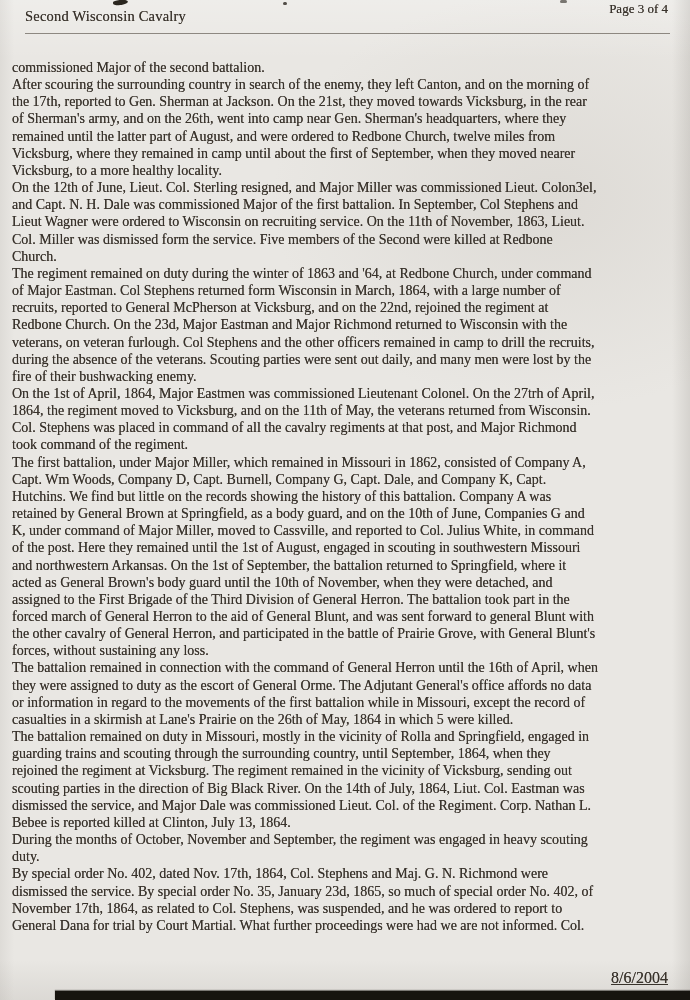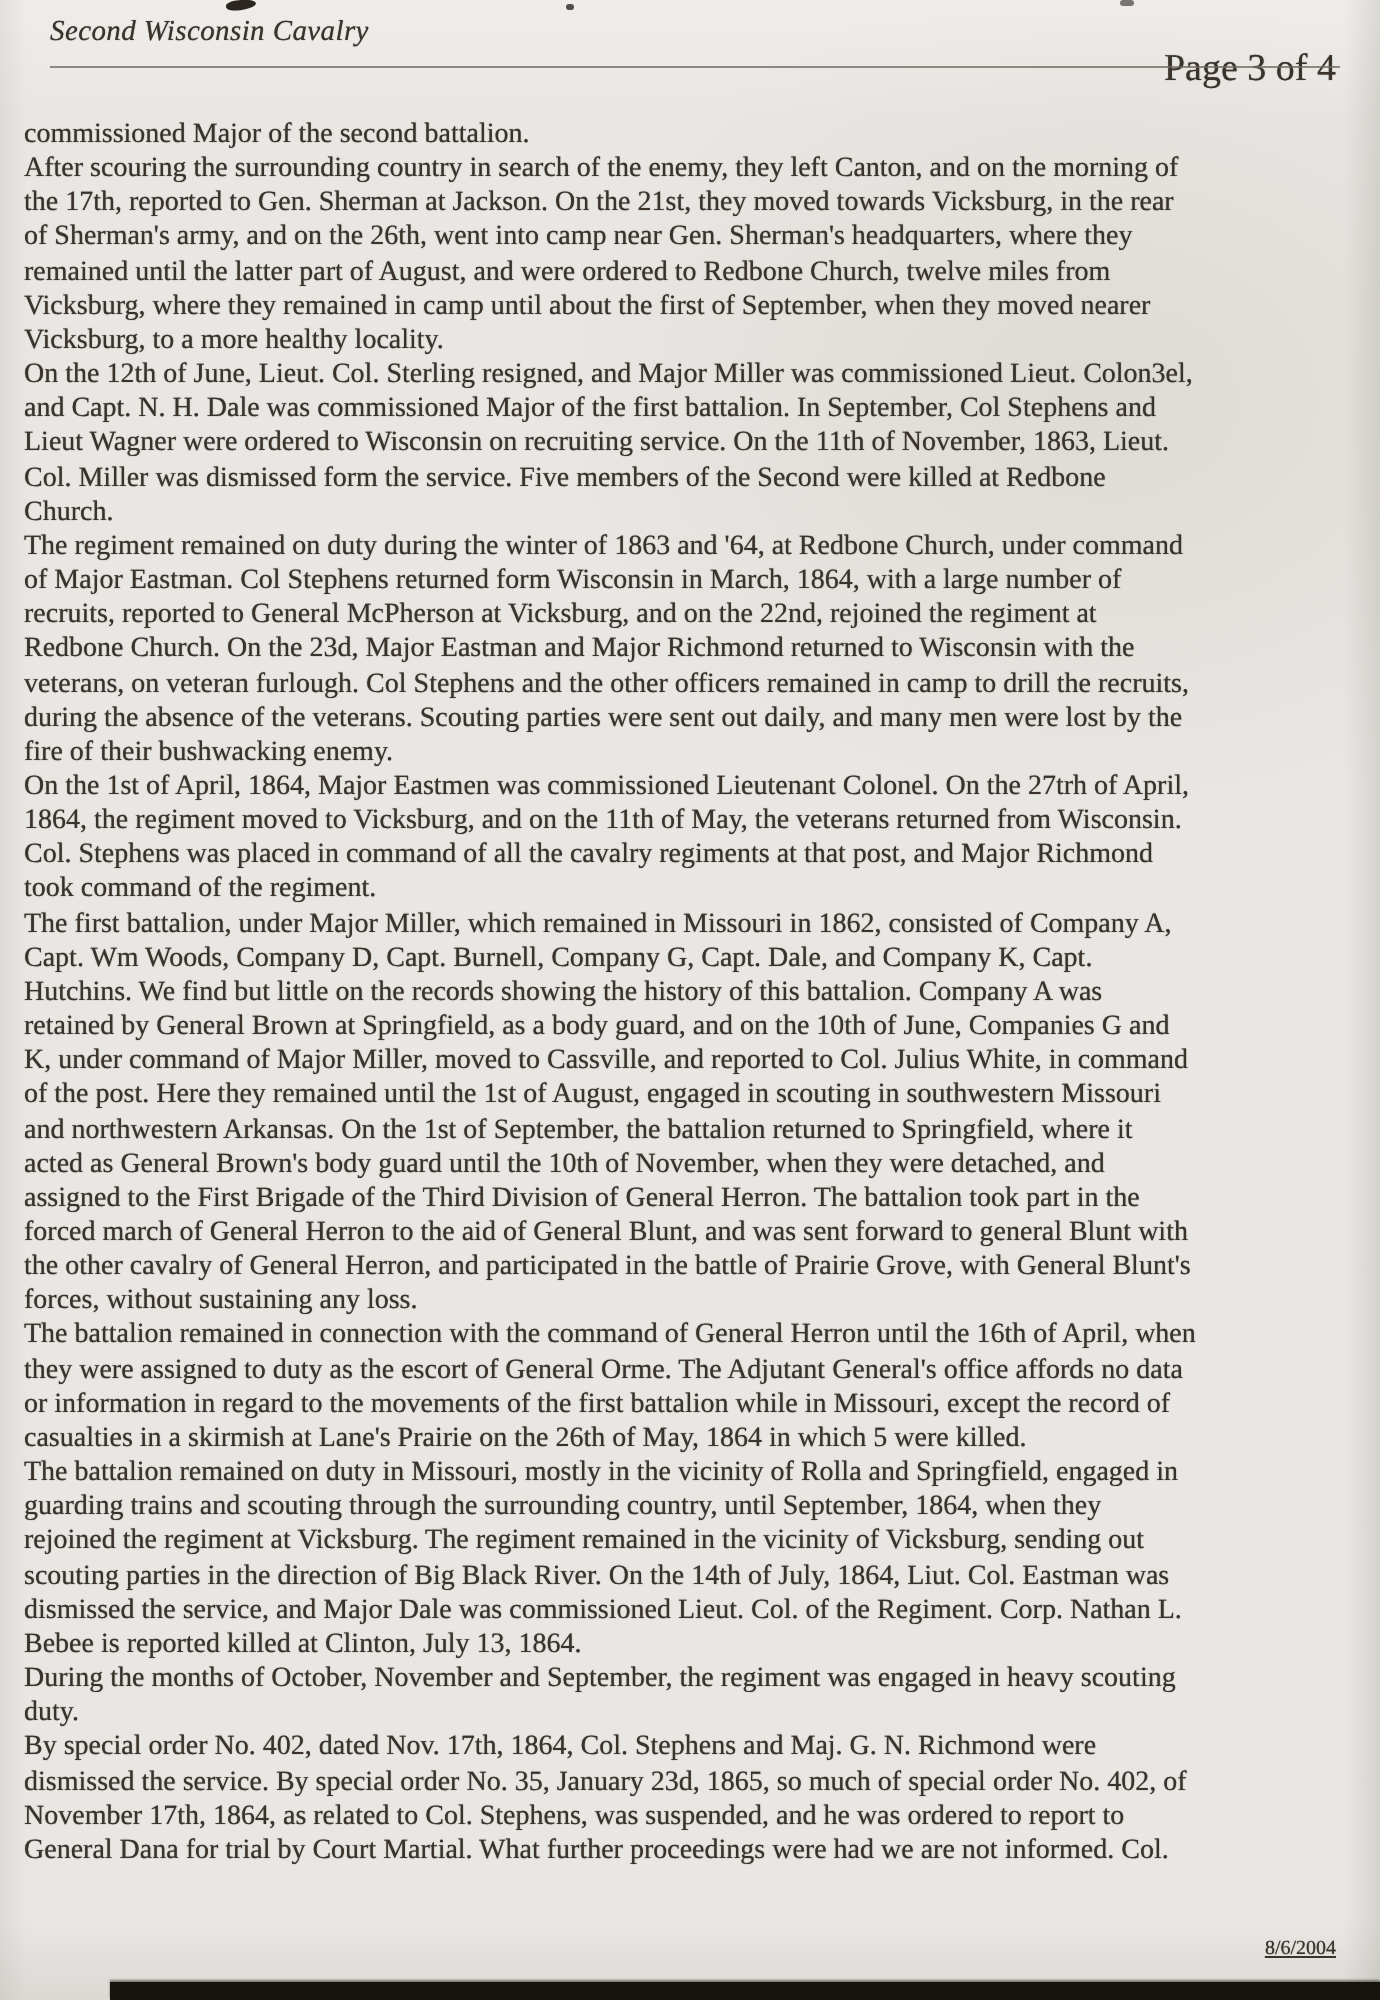--- a/index.html
+++ b/index.html
@@ -15,45 +15,44 @@
       radial-gradient(ellipse 400px 300px at 80% 20%, rgba(210,206,200,0.5), rgba(0,0,0,0) 70%),
       #e9e7e3;
     overflow:hidden;
     font-family:"Liberation Serif","DejaVu Serif",serif;
     color:#39332c;
   }
   .doc-title {
     position:absolute; left:25px; top:8px;
     font-size:14.5px; letter-spacing:0.2px;
     text-shadow:0 0 0.5px rgba(58,50,42,0.75);
-    font-style:italic;
   }
   .page-indicator {
-    position:absolute; right:22px; top:24px;
-    font-size:19px;
+    position:absolute; right:22px; top:1px;
+    font-size:13px;
     text-shadow:0 0 0.5px rgba(58,50,42,0.75);
   }
   .header-rule {
     position:absolute; left:25px; top:33px; width:645px; height:1px;
     background:#6d675f; opacity:0.75;
   }
   .doc-body {
     position:absolute; left:12px; top:59px; width:650px;
     font-size:14px; line-height:17.15px;
     text-shadow:0 0 0.55px rgba(58,50,42,0.8);
   }
   .para { white-space:pre-line; margin:0; }
   .footer-url {
     position:absolute; left:25px; top:970px;
     font-size:14.5px;
     text-shadow:0 0 0.5px rgba(58,50,42,0.75);
   }
   .footer-date {
     position:absolute; right:22px; top:969px;
-    font-size:10px;
+    font-size:16px;
     text-shadow:0 0 0.5px rgba(58,50,42,0.75);
     text-decoration:underline;
   }
   .scan-edge-bar {
     position:absolute; left:55px; right:0; bottom:0; height:9px;
     background:#17140f;
     box-shadow:0 -1px 1px rgba(23,20,15,0.5);
   }
   .mark { position:absolute; background:#2a261f; border-radius:2px; }
   .mark-squiggle { left:113px; top:0; width:15px; height:5px; transform:rotate(-8deg); border-radius:40% 60% 50% 50%; }

